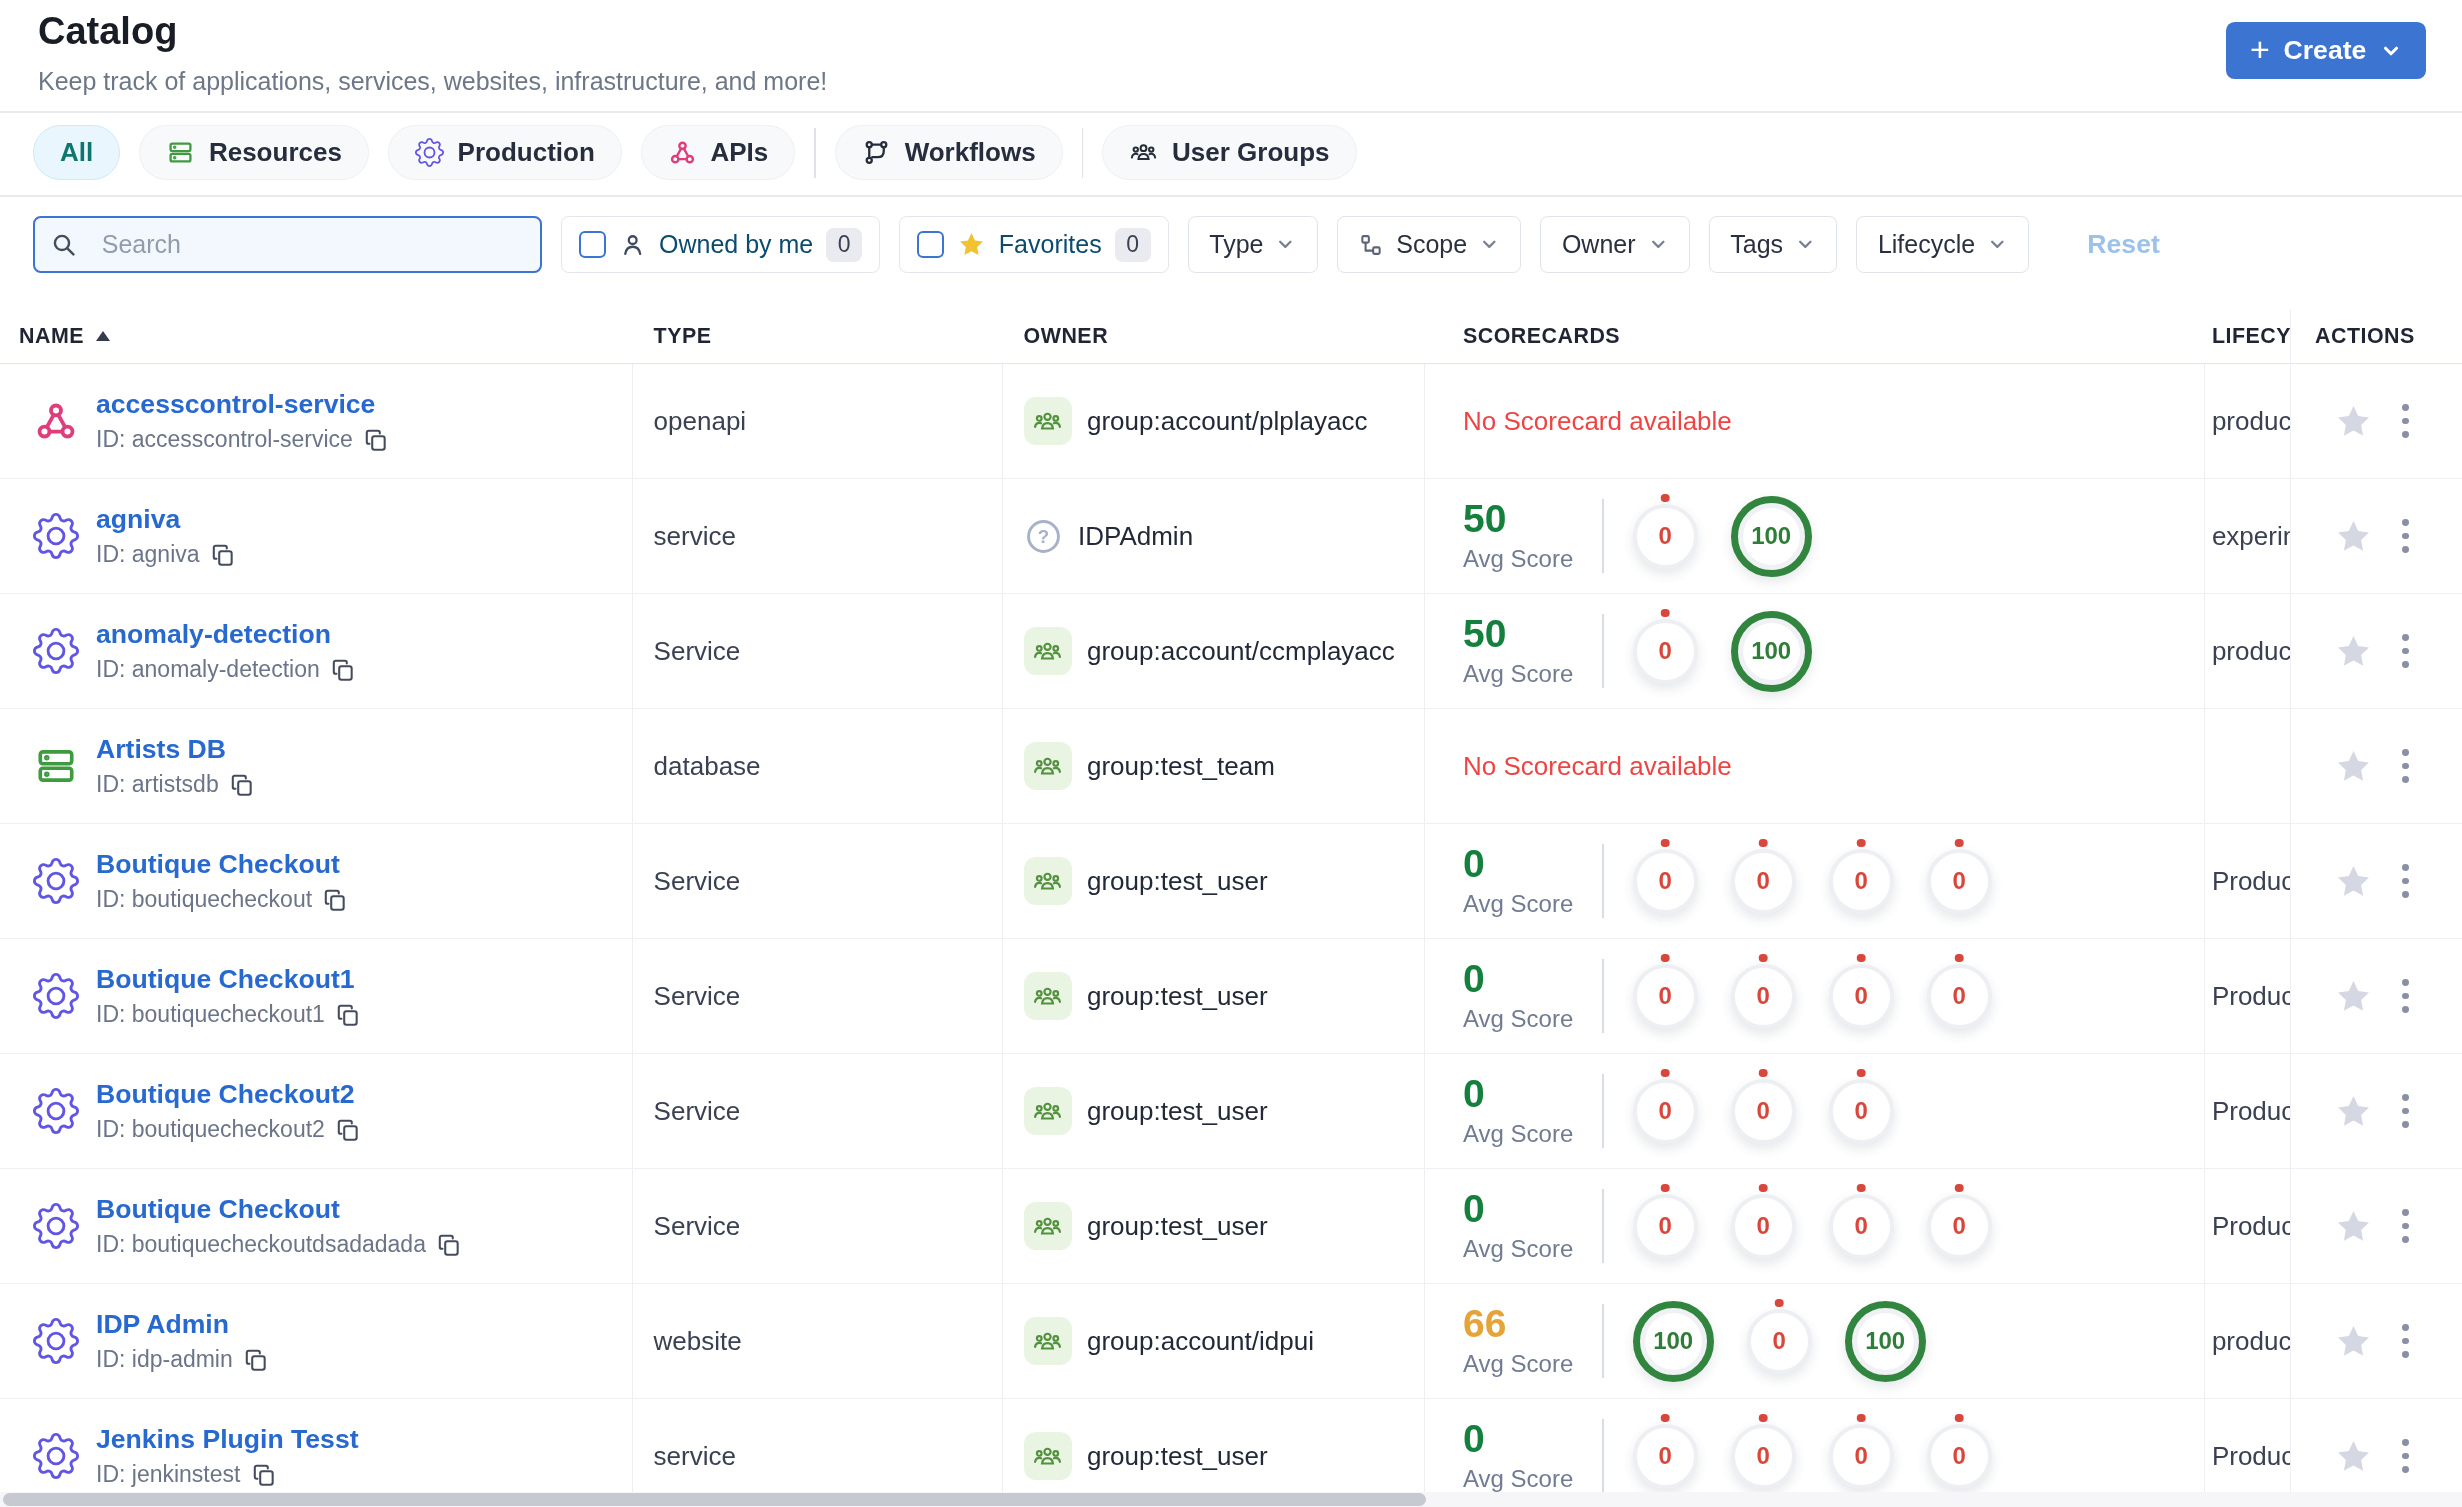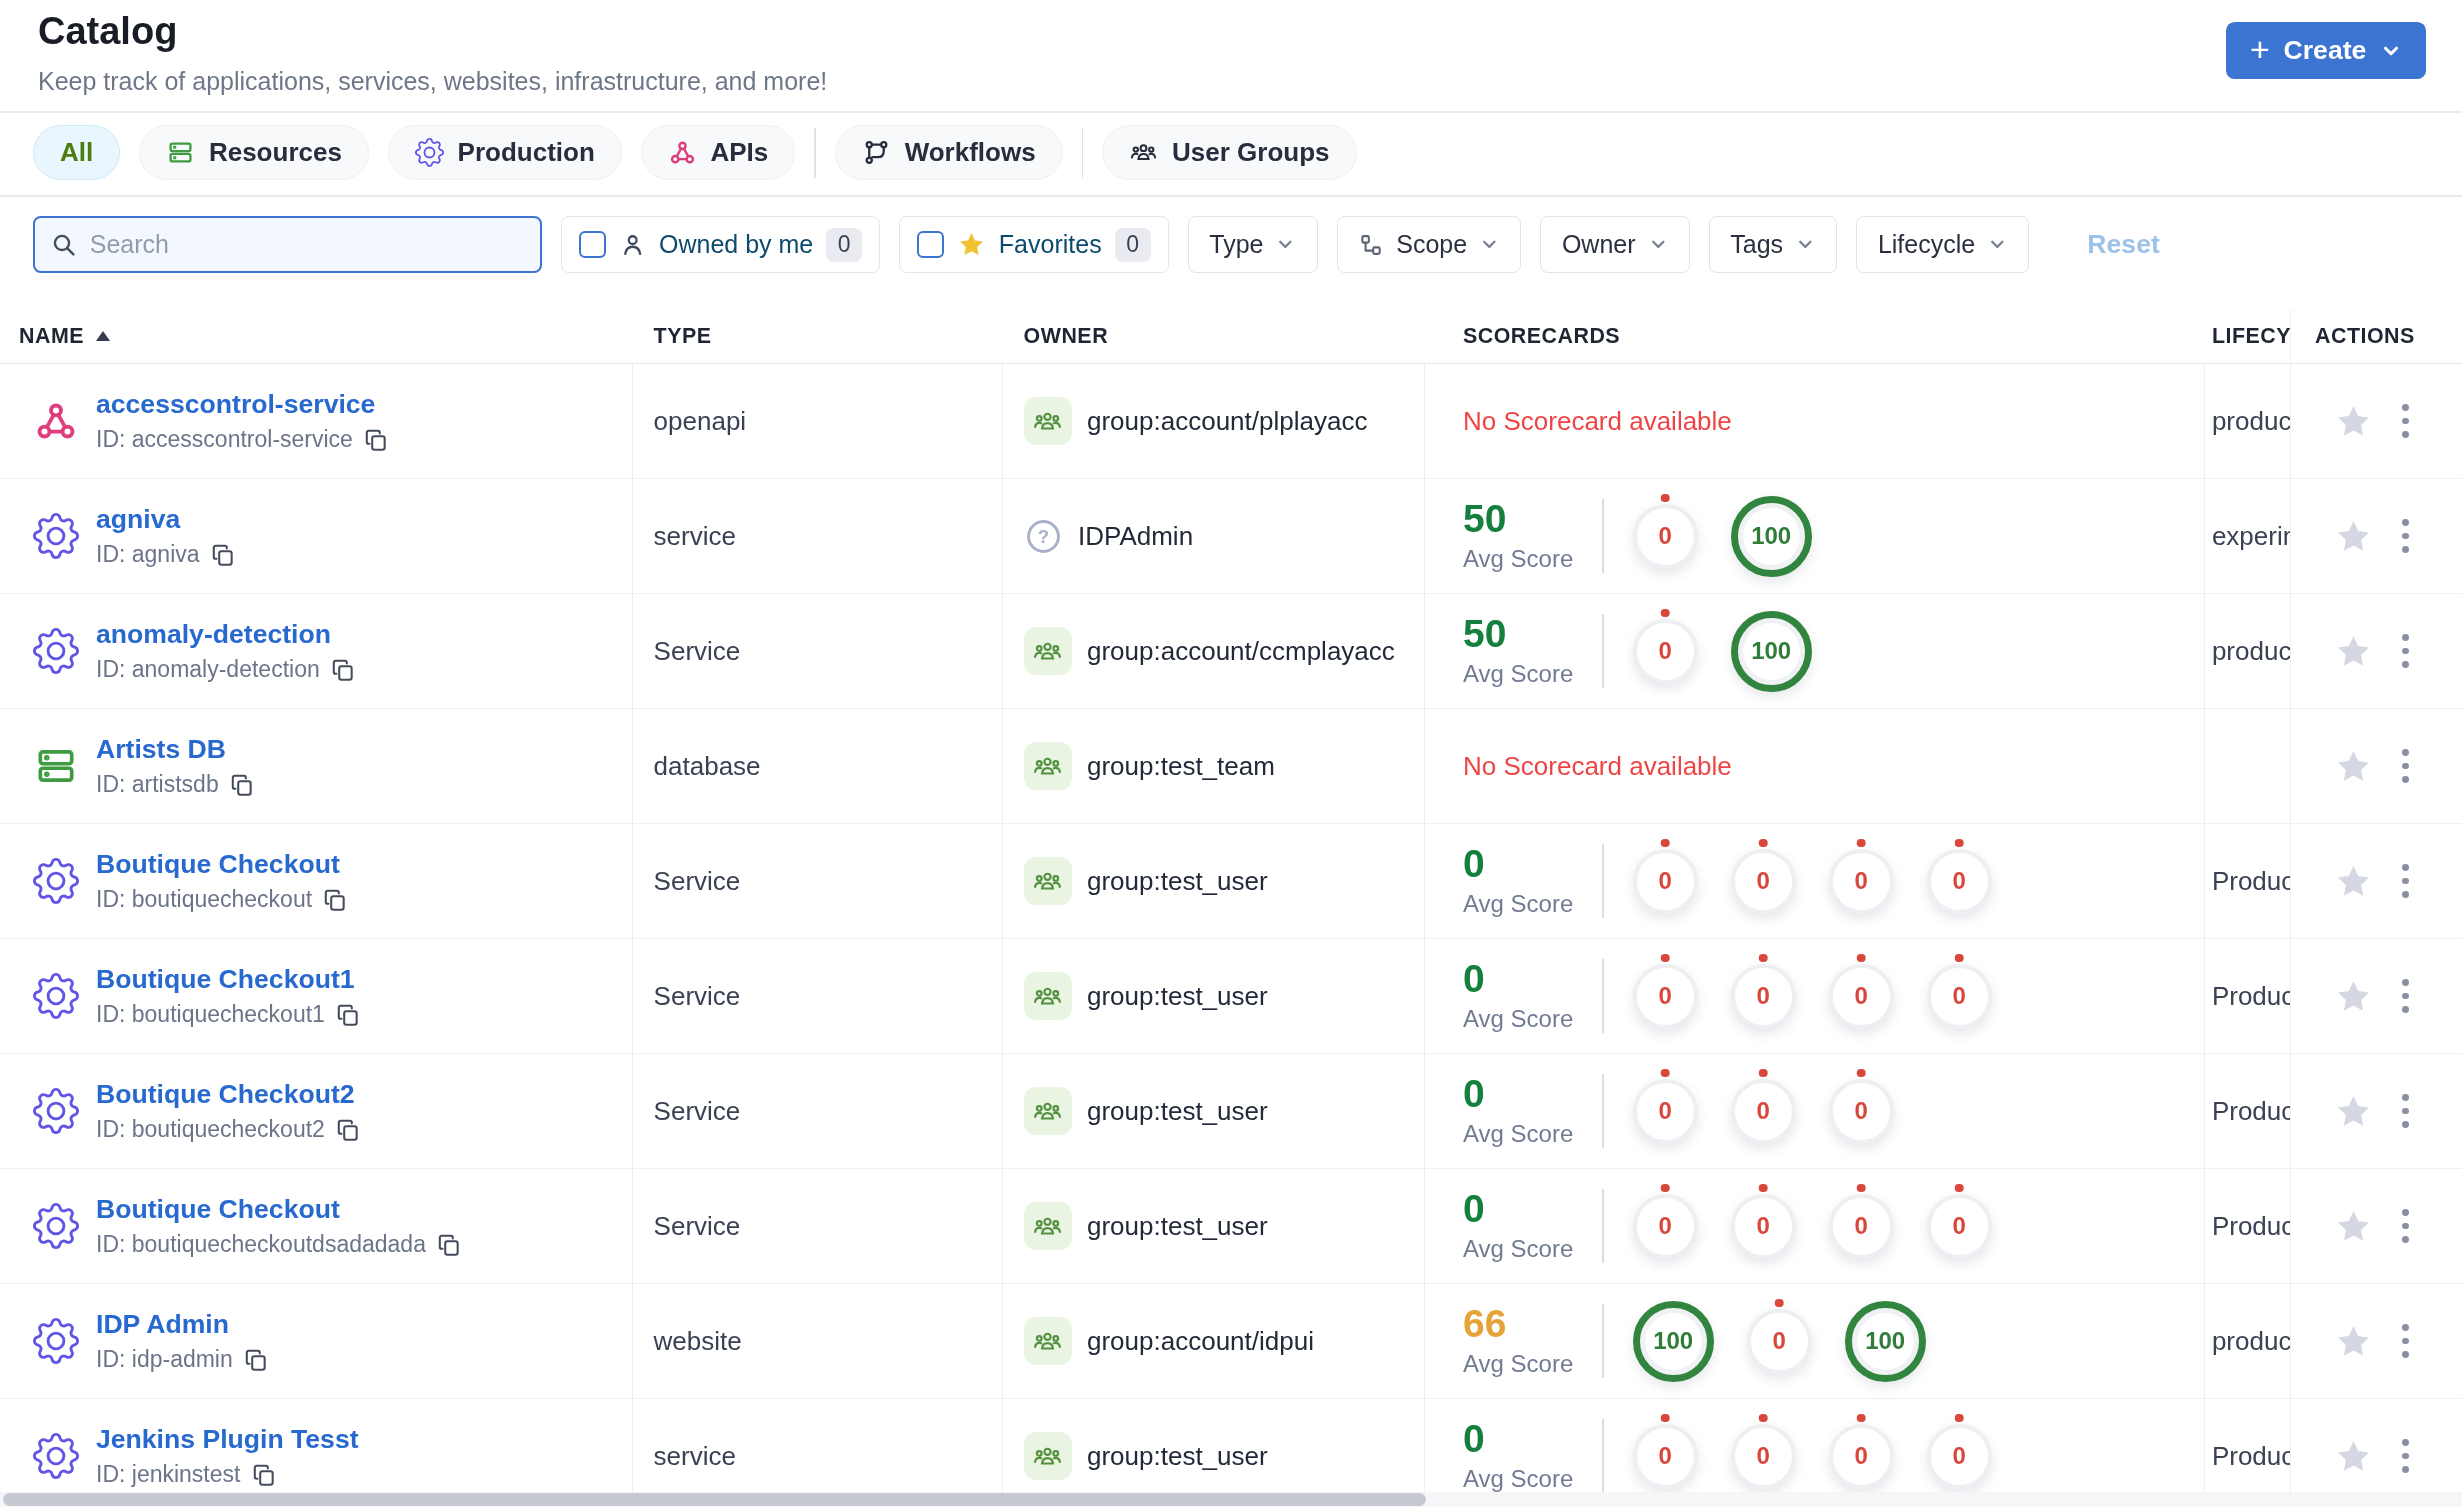--- a/index.html
+++ b/index.html
@@ -25,29 +25,29 @@
 
   
   .tabs { left:33px; top:125px; display:flex; align-items:center; gap:19px; }
   .tab-pill {
     height:55px; padding:0 26px; border-radius:857px; cursor:pointer;
     background:#f8f9fb; border:1.7px solid #eef0f4;
     display:flex; align-items:center; gap:13.7px;
     font-size:26px; font-weight:600; color:#262d3c;
     font-family:"Liberation Sans", sans-serif;
   }
-  .tab-pill.active { background:#e9f6fd; border-color:#cfe9f8; color:#4d7c0f; }
+  .tab-pill.active { background:#e9f6fd; border-color:#cfe9f8; color:#0f766e; }
   .tab-icon svg { width:29px; height:29px; }
   .tab-divider { width:1.7px; height:50px; background:#dfe3e9; }
 
   
   .filters { left:33px; top:216px; display:flex; align-items:center; gap:19px; }
   .search-box {
     width:509px; height:57px; border:2.6px solid #3c74d3; border-radius:7.7px;
-    background:#f2f8fd; display:flex; align-items:center; gap:12px; padding:0 15.4px;
+    background:#f2f8fd; display:flex; align-items:center; gap:24px; padding:0 15.4px;
   }
   .search-box input {
     border:none; outline:none; background:transparent; flex:1;
     font-size:25px; color:#2a3040; font-family:"Liberation Sans", sans-serif;
   }
   .search-box input::placeholder { color:#939cac; }
   .chip {
     height:57px; border:1.7px solid #e3e6ed; border-radius:7.7px; background:#fff;
     display:flex; align-items:center; gap:13px; padding:0 17px; cursor:pointer;
   }

